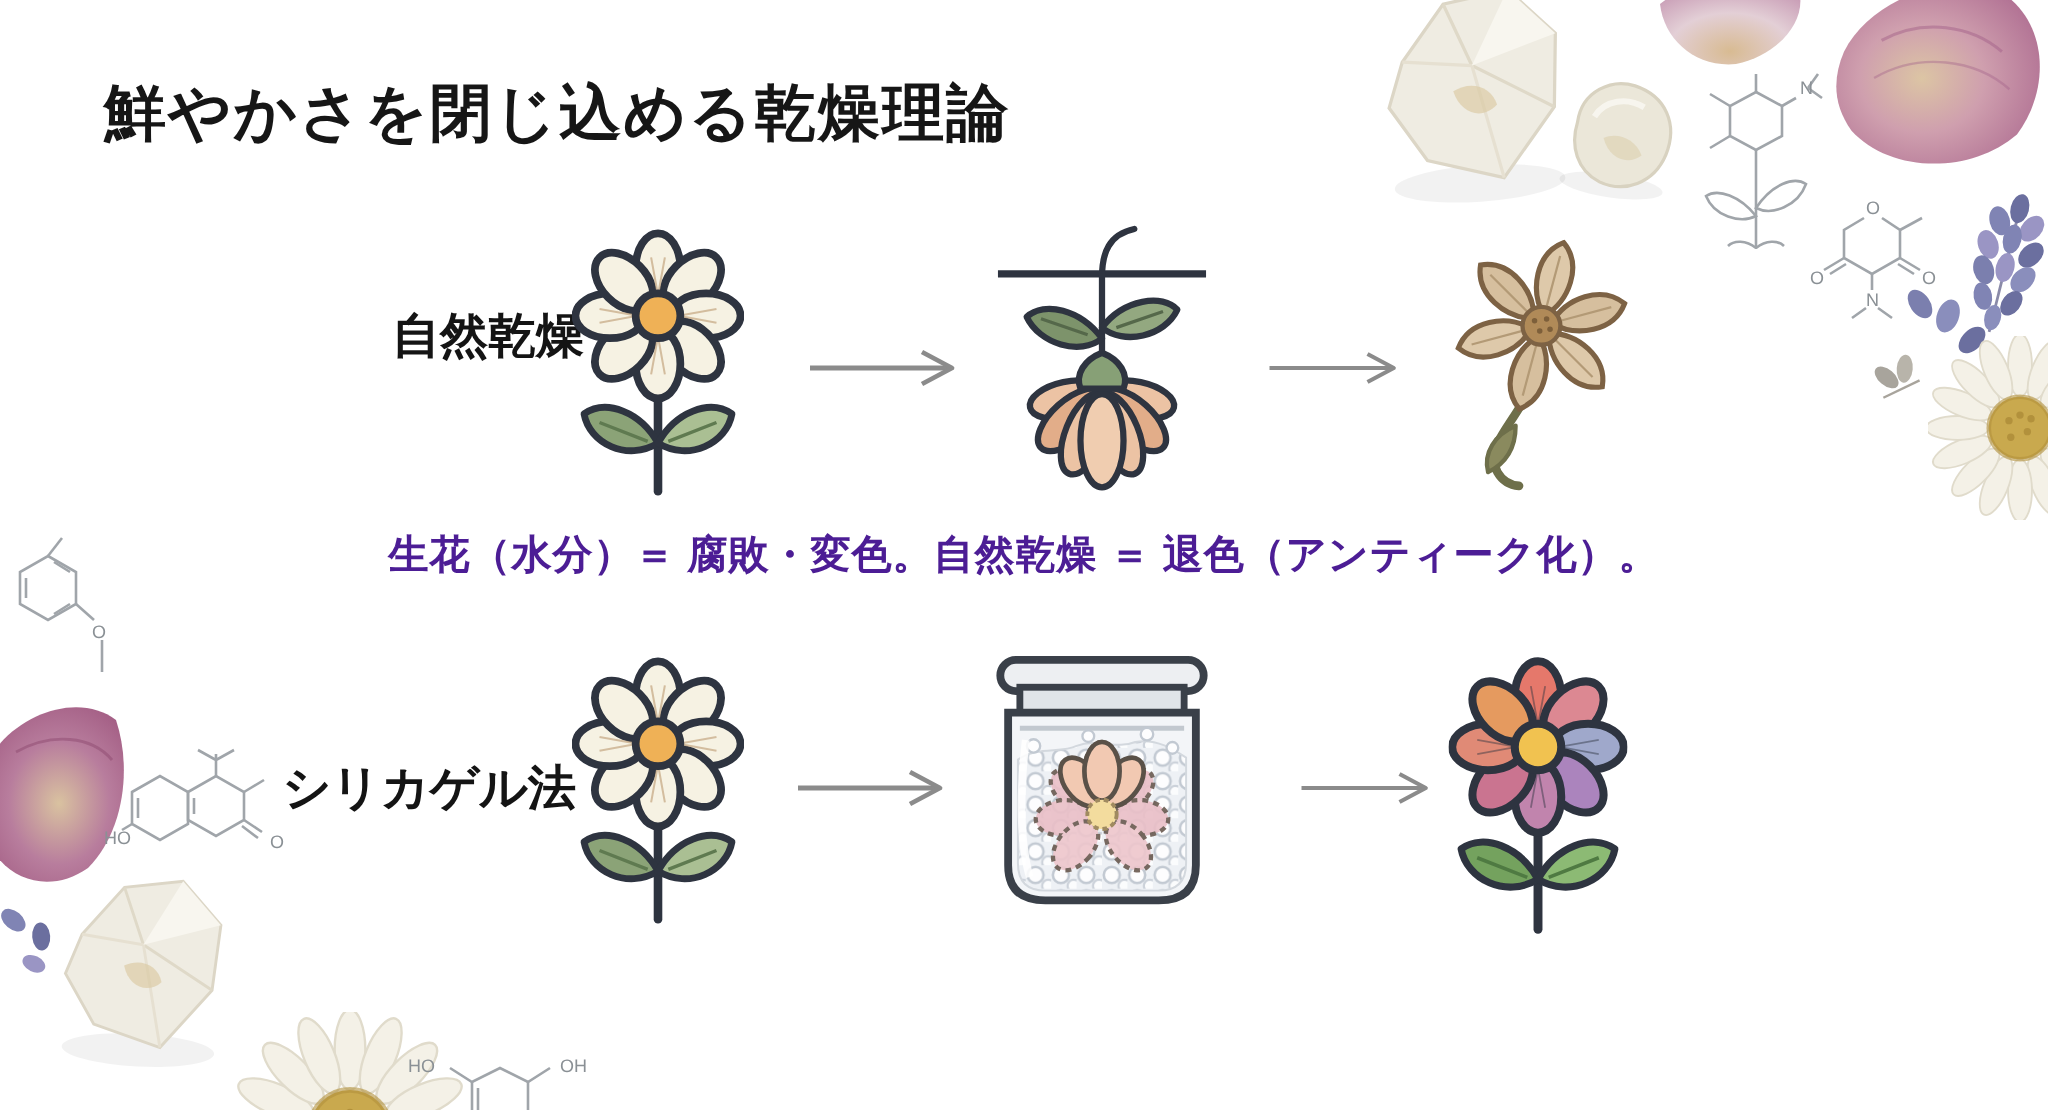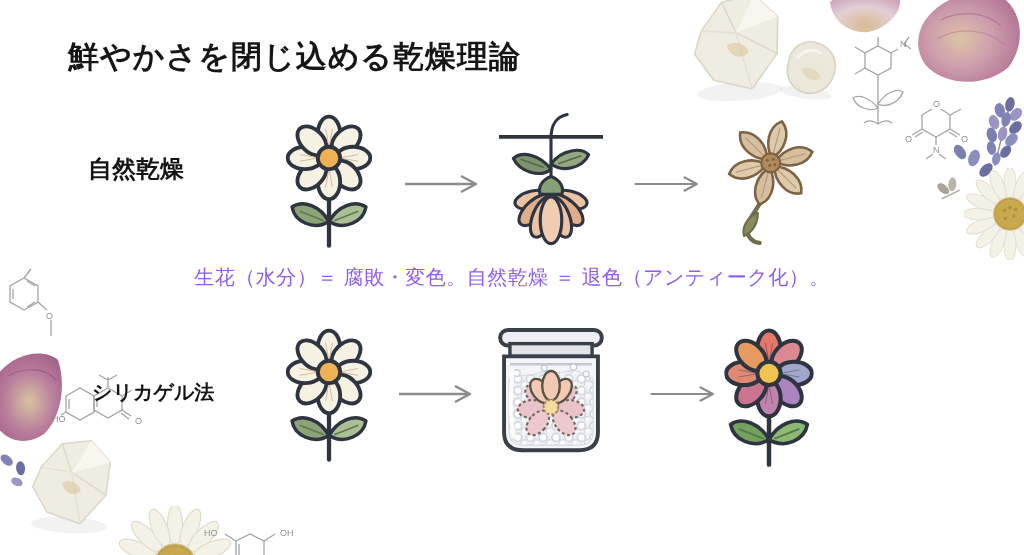--- a/index.html
+++ b/index.html
@@ -4,30 +4,30 @@
 <style>
   html,body{margin:0;padding:0;background:#e8e8e8;}
   *{box-sizing:border-box;}
   .slide{
     position:relative;width:1024px;height:555px;background:#ffffff;
     overflow:hidden;font-family:"Liberation Sans","DejaVu Sans",sans-serif;
     color:#1b1b1b;
   }
   .abs{position:absolute;}
   .title{
-    left:68px;top:36px;font-size:31px;font-weight:800;letter-spacing:1px;
+    left:52px;top:36px;font-size:31px;font-weight:800;letter-spacing:1px;
     color:#161616;white-space:nowrap;
   }
-  .row-label{font-weight:800;text-align:left;color:#141414;line-height:1.22;}
+  .row-label{font-weight:800;text-align:right;color:#141414;line-height:1.22;}
   .label-nat{left:88px;top:154px;width:204px;font-size:24px;}
   .label-nat .en{font-size:21px;}
-  .label-sil{left:92px;top:380px;width:196px;font-size:20px;}
+  .label-sil{left:92px;top:380px;width:196px;font-size:24px;}
   .caption{
     left:50%;transform:translateX(-50%);white-space:nowrap;
-    font-size:20px;font-weight:400;color:#8b5cf6;letter-spacing:0.5px;
+    font-size:20px;font-weight:700;color:#4c1d95;letter-spacing:0.5px;
   }
   .cap1{top:264px;}
   .cap2{top:479px;}
   svg{display:block;overflow:visible;}
   
   .fresh1{left:286px;top:113px;width:86px;height:138px;}
   .arrow1{left:403px;top:174px;width:80px;height:20px;}
   .hang1 {left:492px;top:110px;width:118px;height:148px;}
   .arrow2{left:633px;top:174px;width:70px;height:20px;}
   .antq1 {left:700px;top:113px;width:138px;height:142px;}

